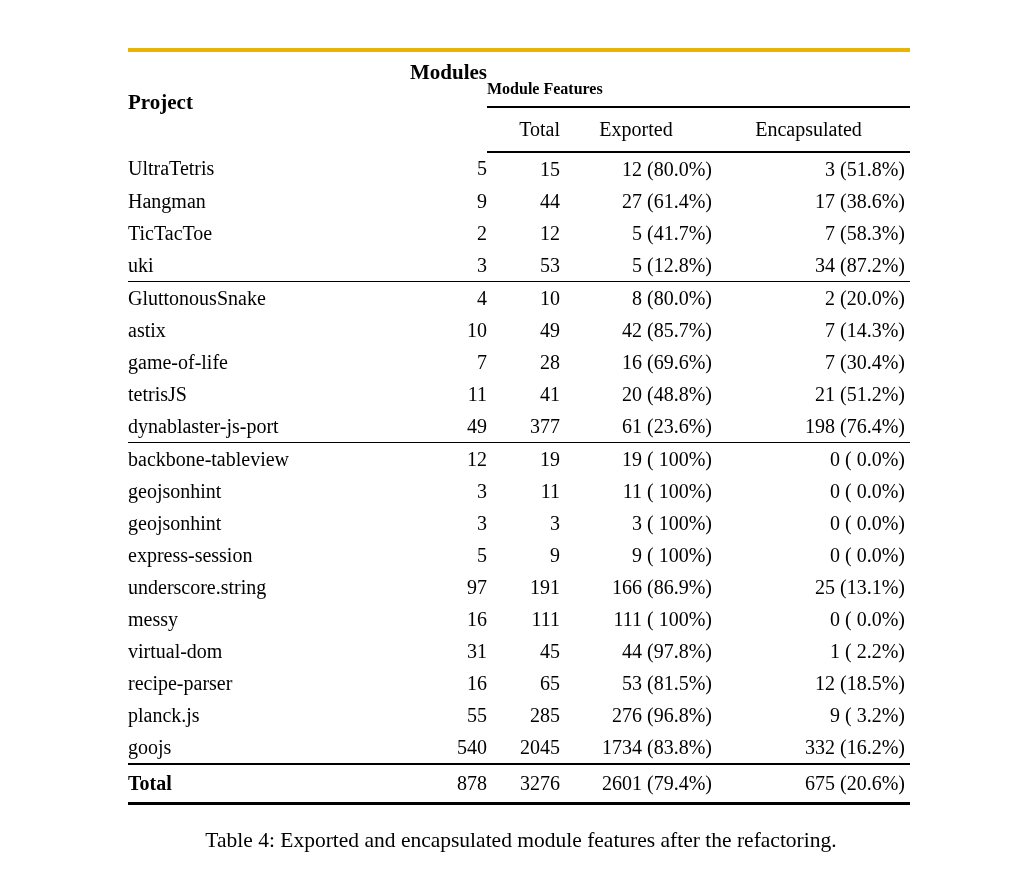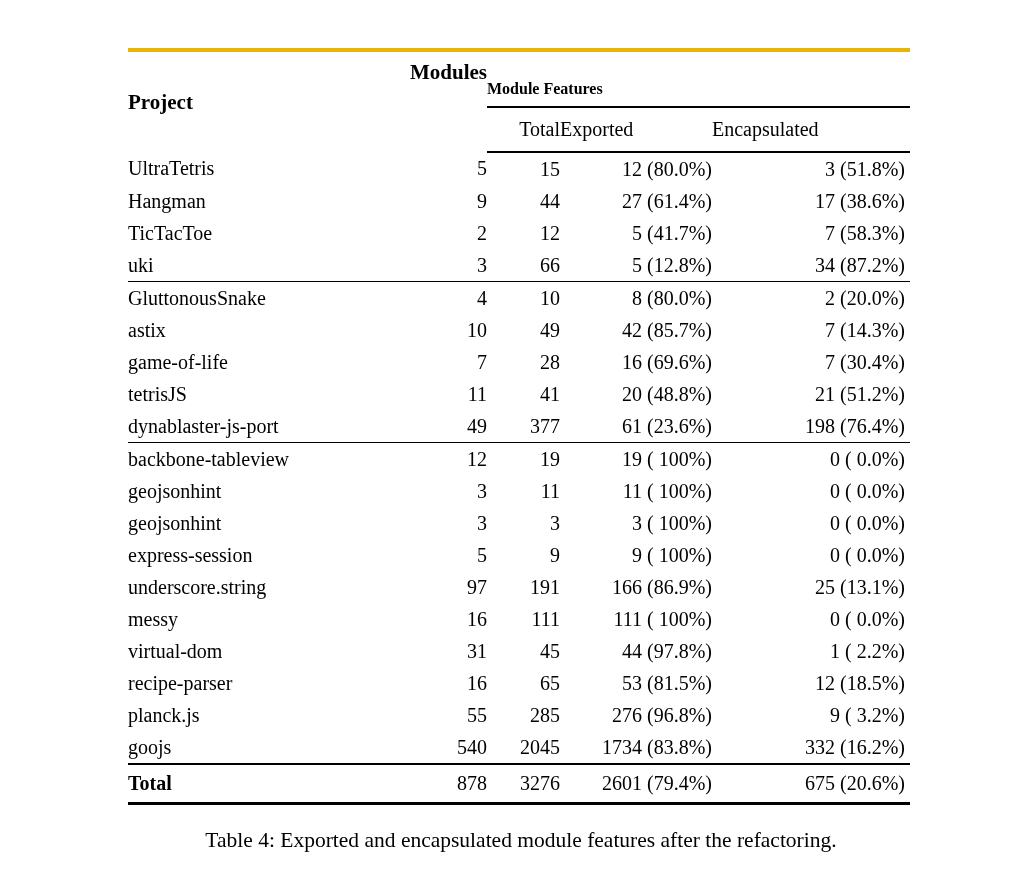--- a/index.html
+++ b/index.html
@@ -51,21 +51,21 @@
   }
   th.h-features {
     text-align: left;
     vertical-align: top;
     padding-top: 28px;
     font-size: 16px;
     border-bottom: 2px solid #000;
   }
   tr.head-row-2 th {
     font-weight: normal;
-    text-align: left;
+    text-align: center;
     vertical-align: middle;
     border-bottom: 2px solid #000;
   }
   tr.head-row-2 th.sub-total { text-align: right; }
 
   tbody td { height: 32px; }
   td.c-project { text-align: left; font-family: Liberation Serif, serif; }
   td.c-num { text-align: right; }
   tbody tr.group-start td { border-top: 1.5px solid #000; }
 
@@ -126,21 +126,21 @@
         <tr>
     <td class="c-project">TicTacToe</td>
     <td class="c-num">2</td>
     <td class="c-num">12</td>
     <td class="c-num">5 (41.7%)</td>
     <td class="c-num">7 (58.3%)</td>
   </tr>
         <tr>
     <td class="c-project">uki</td>
     <td class="c-num">3</td>
-    <td class="c-num">66</td>
+    <td class="c-num">53</td>
     <td class="c-num">5 (12.8%)</td>
     <td class="c-num">34 (87.2%)</td>
   </tr>
         <tr class="group-start">
     <td class="c-project">GluttonousSnake</td>
     <td class="c-num">4</td>
     <td class="c-num">10</td>
     <td class="c-num">8 (80.0%)</td>
     <td class="c-num">2 (20.0%)</td>
   </tr>

